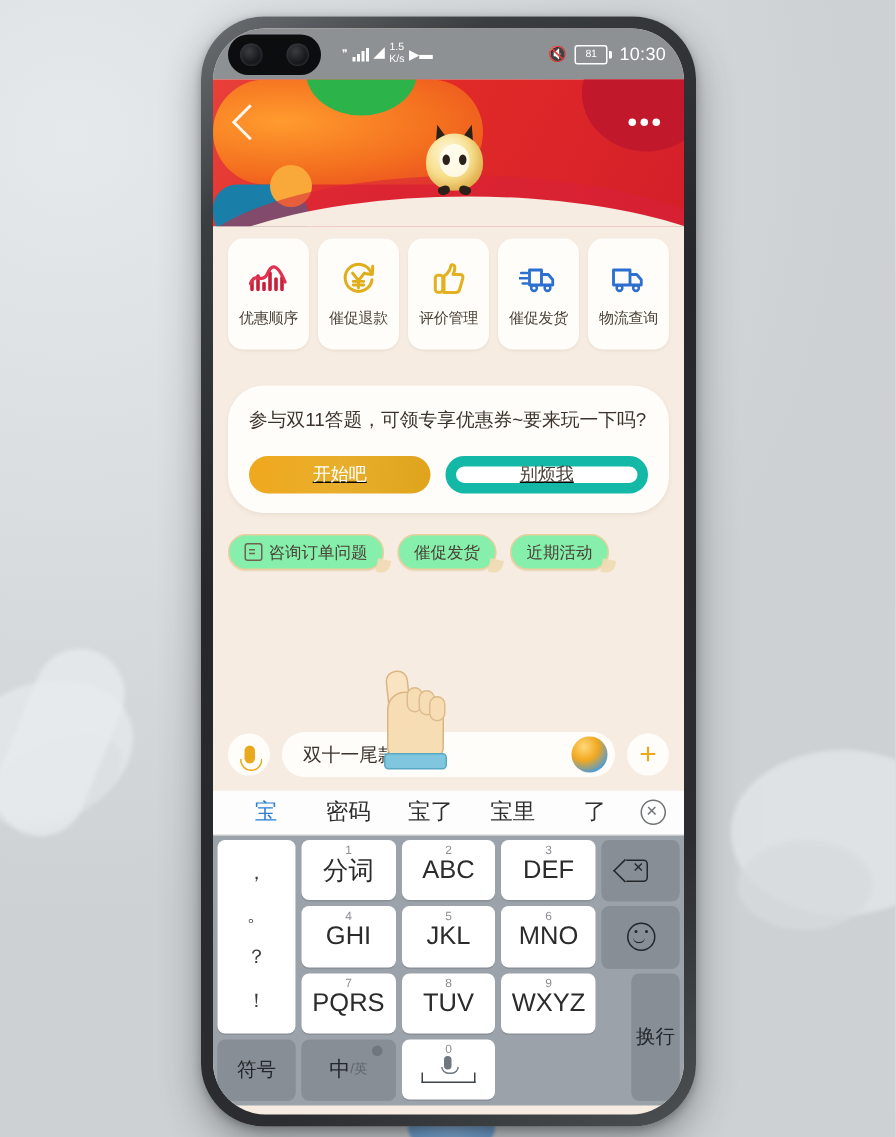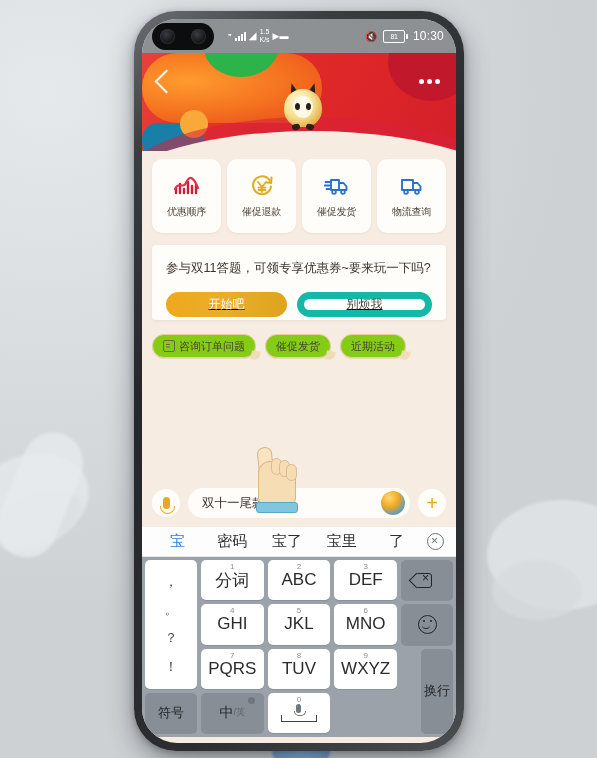--- a/index.html
+++ b/index.html
@@ -264,24 +264,24 @@
     align-items: center;
     justify-content: center;
     gap: 6px;
     box-shadow: 0 1px 2px rgba(160,130,100,.12);
     cursor: pointer;
   }
   .qcard-icon { width: 28px; height: 26px; display: flex; align-items: center; justify-content: center; }
   .qcard-label { font-size: 10px; color: #4b4238; letter-spacing: -.2px; }
 
   .msg-card {
-    margin-top: 12px;
+    margin-top: 24px;
     background: #fffdfa;
-    border-radius: 4px;
-    padding: 14px 14px 3px;
+    border-radius: 24px;
+    padding: 14px 14px 13px;
     box-shadow: 0 1px 3px rgba(160,130,100,.13);
   }
   .msg-text {
     font-size: 12.5px;
     color: #3c342c;
     line-height: 1.55;
     margin-bottom: 14px;
   }
   .msg-actions { display: flex; gap: 10px; text-decoration: underline; }
   .btn-primary {
@@ -310,21 +310,21 @@
   }
 
   .chips {
     display: flex;
     gap: 9px;
     margin-top: 14px;
     align-items: center;
   }
   .chip {
     position: relative;
-    background: #84cc16;
+    background: #86efac;
     border: 1px solid #e9cf9e;
     border-radius: 13px;
     height: 22px;
     padding: 0 10px;
     display: flex;
     align-items: center;
     gap: 4px;
     font-size: 11px;
     color: #4a4036;
     cursor: pointer;
@@ -719,20 +719,29 @@
           <div class="qcard-icon">
             <svg width="24" height="24" viewBox="0 0 24 24">
               <path d="M20.5 8 A9 9 0 1 0 21 12.5" fill="none" stroke="#e0ad1c" stroke-width="2" stroke-linecap="round"></path>
               <path d="M21.5 3.5 L21.2 9 L16 8.3" fill="none" stroke="#e0ad1c" stroke-width="2" stroke-linecap="round" stroke-linejoin="round"></path>
               <path d="M8 8 L12 13 M16 8 L12 13 M12 13 L12 18 M8.5 13.6 L15.5 13.6 M8.5 16 L15.5 16" fill="none" stroke="#e0ad1c" stroke-width="1.9" stroke-linecap="round"></path>
             </svg>
           </div>
           <div class="qcard-label">催促退款</div>
         </div>
 
+        <div class="qcard">
+          <div class="qcard-icon">
+            <svg width="24" height="24" viewBox="0 0 24 24">
+              <path d="M9 21 L9 10 C9 10, 13 8, 13.5 3.5 C13.7 1.8, 16.5 2.2, 16.2 5 C16 7, 15 9, 15 9 L20 9 C21.5 9, 22 10.5, 21.4 12 L19.4 19 C19 20.4, 18 21, 16.8 21 Z" fill="none" stroke="#e3b020" stroke-width="2" stroke-linejoin="round"></path>
+              <rect x="3.2" y="9.5" width="5" height="11.3" rx="1.8" fill="none" stroke="#e3b020" stroke-width="2"></rect>
+            </svg>
+          </div>
+          <div class="qcard-label">评价管理</div>
+        </div>
 
         <div class="qcard">
           <div class="qcard-icon">
             <svg width="26" height="20" viewBox="0 0 26 20">
               <path d="M7 4 H15 V14 H7 Z M15 7 H19.5 L22.5 10.5 V14 H15 Z" fill="none" stroke="#2b6fd0" stroke-width="1.9" stroke-linejoin="round"></path>
               <circle cx="10" cy="16" r="1.9" fill="none" stroke="#2b6fd0" stroke-width="1.7"></circle>
               <circle cx="19" cy="16" r="1.9" fill="none" stroke="#2b6fd0" stroke-width="1.7"></circle>
               <path d="M1.5 6 H5.5 M0.5 9.5 H5.5 M2.5 13 H5.5" stroke="#2b6fd0" stroke-width="1.8" stroke-linecap="round"></path>
             </svg>
           </div>

